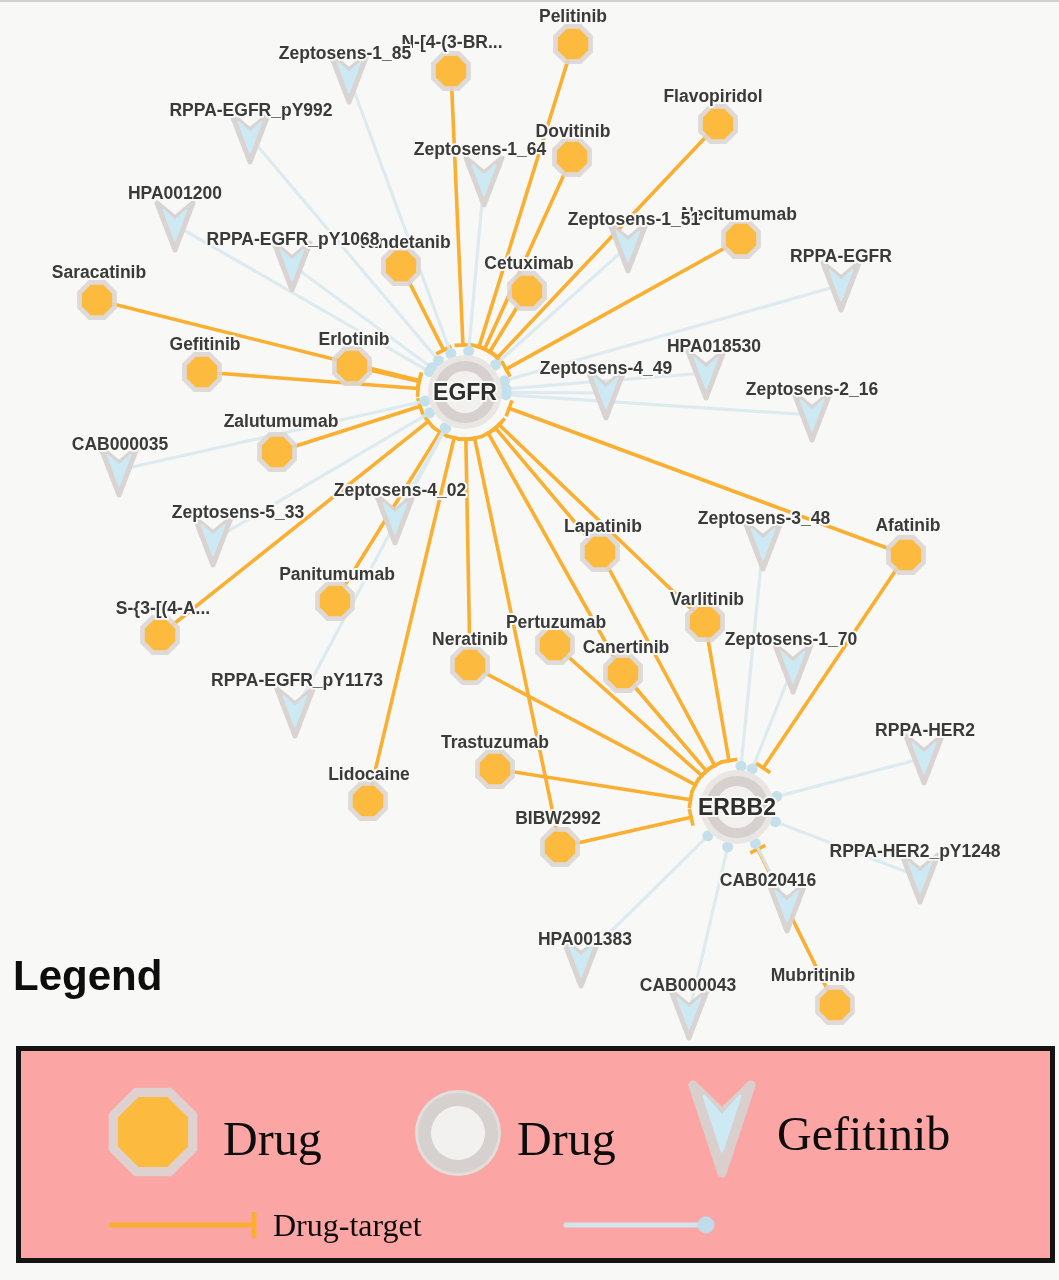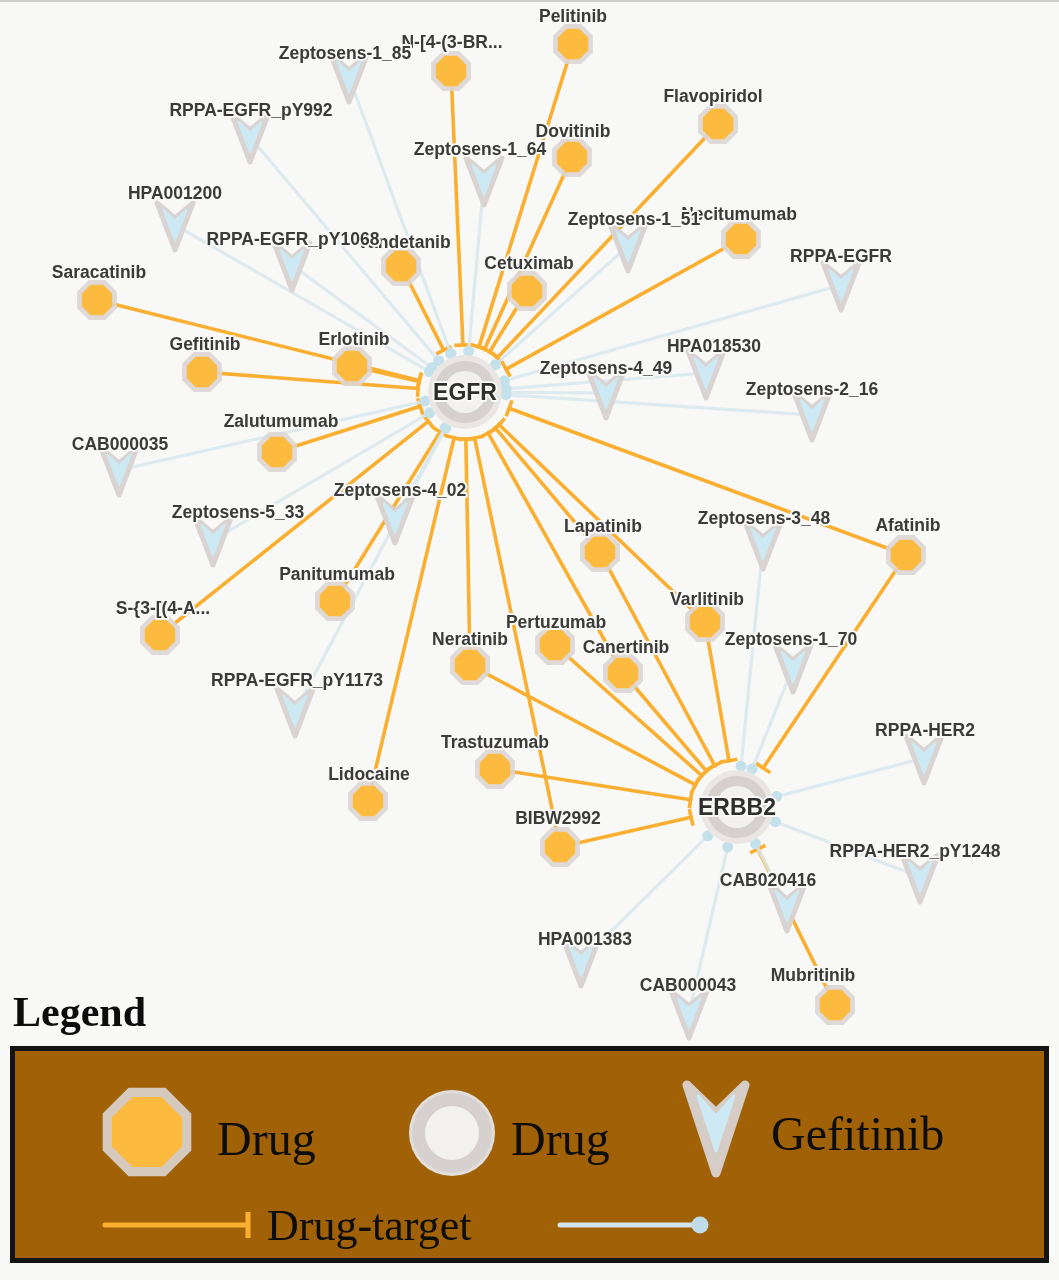--- a/index.html
+++ b/index.html
@@ -2,30 +2,30 @@
 <html><head>
 <meta charset="utf-8">
 <style>
   html,body{margin:0;padding:0;background:#f8f8f6;}
   .figure{position:relative;width:1059px;height:1280px;background:#f8f8f6;overflow:hidden;
           font-family:"Liberation Sans","DejaVu Sans",sans-serif;}
   .top-line{position:absolute;left:0;top:0;width:100%;height:2px;background:#cfcfcd;}
   #network{position:absolute;left:0;top:0;}
   .net-label{font-family:"Liberation Sans","DejaVu Sans",sans-serif;font-weight:700;
              paint-order:stroke;stroke:#f8f8f6;stroke-width:4px;stroke-linejoin:round;}
-  .legend-title{position:absolute;left:13px;top:988px;
-                font-family:Liberation Serif, serif;
+  .legend-title{position:absolute;left:13px;top:952px;
+                font-family:Liberation Sans, sans-serif;
                 font-weight:700;font-size:42px;color:#0d0d0d;}
-  .legend-box{position:absolute;left:10px;top:1046px;width:1029px;height:207px;
-              border:5px solid #141414;background:#a16207;}
+  .legend-box{position:absolute;left:16px;top:1046px;width:1029px;height:207px;
+              border:5px solid #141414;background:#fca5a5;}
   .legend-svg{position:absolute;left:0;top:0;}
   .lg{position:absolute;font-family:"Liberation Serif","DejaVu Serif",serif;
       color:#0d0d0d;white-space:nowrap;transform:translateY(-50%);}
   .lg-node{font-size:48px;}
-  .lg-edge{font-size:44px;}
+  .lg-edge{font-size:32px;}
 </style>
 </head>
 <body>
 
 <div class="figure">
   <div class="top-line"></div>
 
   <svg id="network" width="1059" height="1280" viewBox="0 0 1059 1280">
       <g>
         <g>

